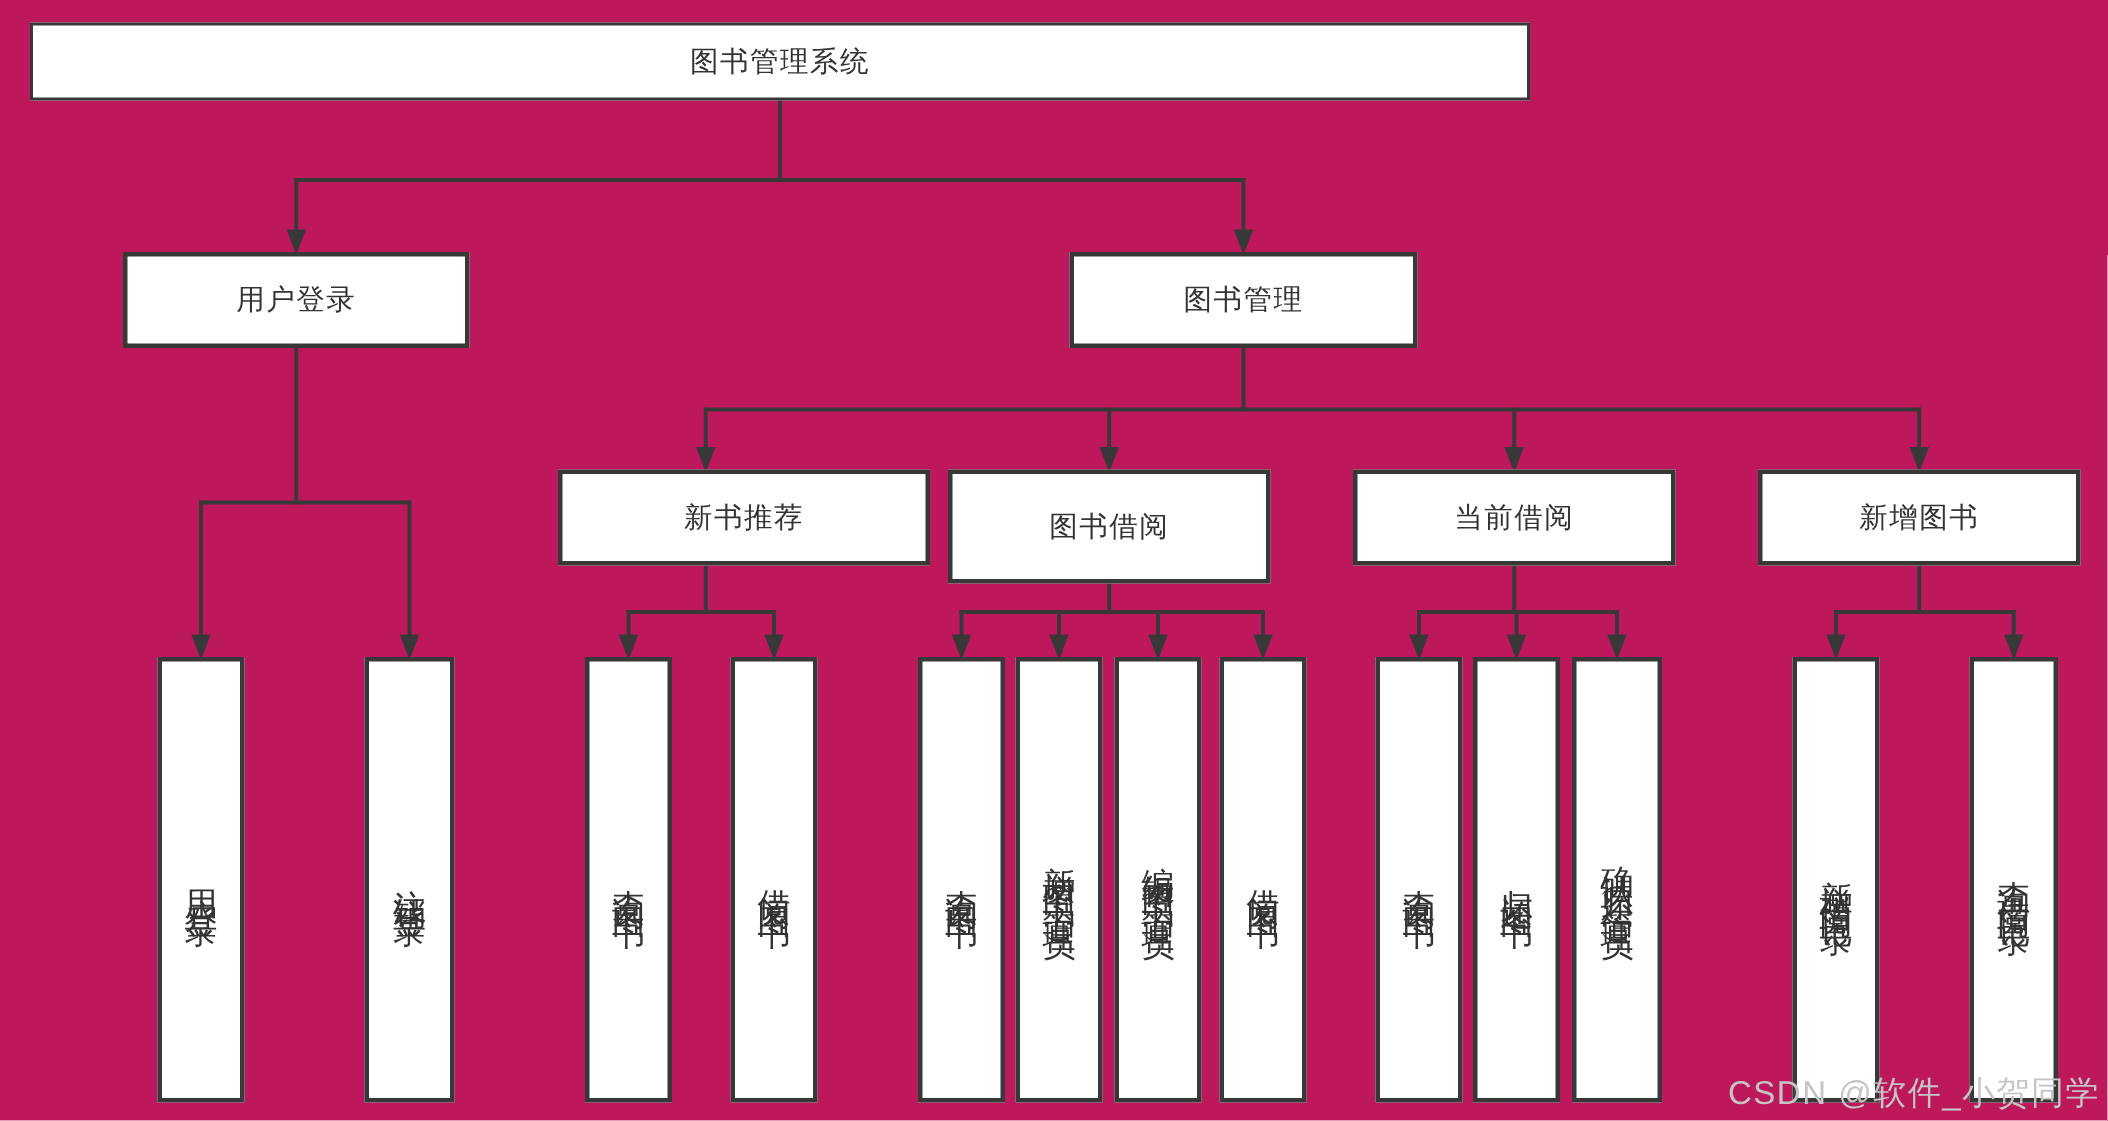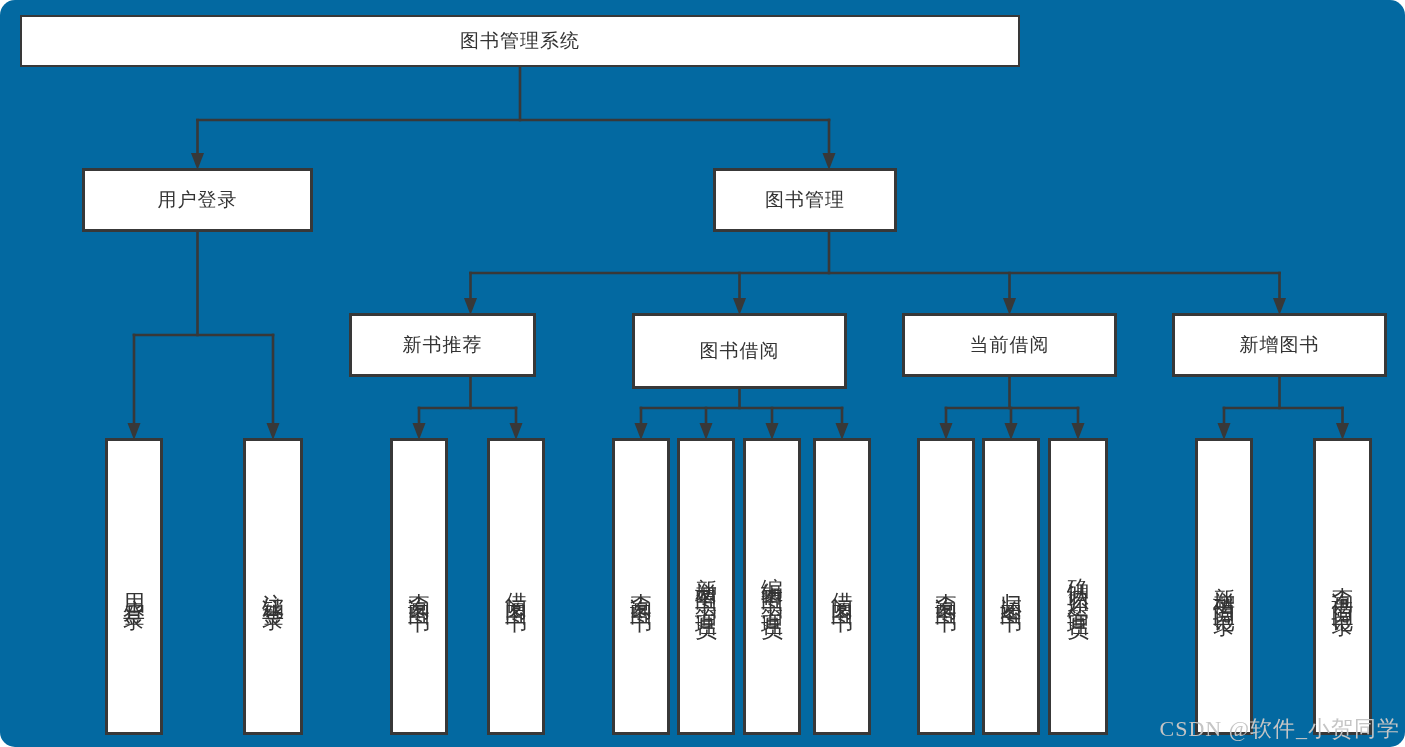--- a/index.html
+++ b/index.html
@@ -1,22 +1,21 @@
 <!DOCTYPE html>
 <html><head>
 <meta charset="utf-8">
 <style>
   html,body{margin:0;padding:0;background:#ffffff;}
   #stage{
     position:relative;
     width:1405px;height:747px;
-    background:#0369a1;
-    font-family:Liberation Serif, serif;
+    background:#be185d;
+    font-family:Liberation Sans, sans-serif;
     overflow:hidden;
-    border-radius:15px;
   }
   #edges{position:absolute;left:0;top:0;width:1405px;height:747px;}
   .node{
     position:absolute;
     box-sizing:border-box;
     background:#ffffff;
     border:3px solid #383838;
     display:flex;
     align-items:center;
     justify-content:center;
@@ -108,25 +107,25 @@
       <polygon points="1336,423 1349,423 1342.5,440" fill="#383838"></polygon>
     </svg>
 
   <div class="node node-root" style="left: 20px; top: 15px; width: 1000px; height: 52px;">
     <span class="hlabel">图书管理系统</span>
   </div>
 
   <div class="node" style="left: 82px; top: 168px; width: 231px; height: 64px;">
     <span class="hlabel">用户登录</span>
   </div>
-  <div class="node" style="left: 713px; top: 168px; width: 184px; height: 64px;">
+  <div class="node" style="left: 713px; top: 168px; width: 232px; height: 64px;">
     <span class="hlabel">图书管理</span>
   </div>
 
-  <div class="node" style="left: 349px; top: 313px; width: 187px; height: 64px;">
+  <div class="node" style="left: 372px; top: 313px; width: 248px; height: 64px;">
     <span class="hlabel">新书推荐</span>
   </div>
   <div class="node" style="left: 632px; top: 313px; width: 215px; height: 76px;">
     <span class="hlabel">图书借阅</span>
   </div>
   <div class="node" style="left: 902px; top: 313px; width: 215px; height: 64px;">
     <span class="hlabel">当前借阅</span>
   </div>
   <div class="node" style="left: 1172px; top: 313px; width: 215px; height: 64px;">
     <span class="hlabel">新增图书</span>

